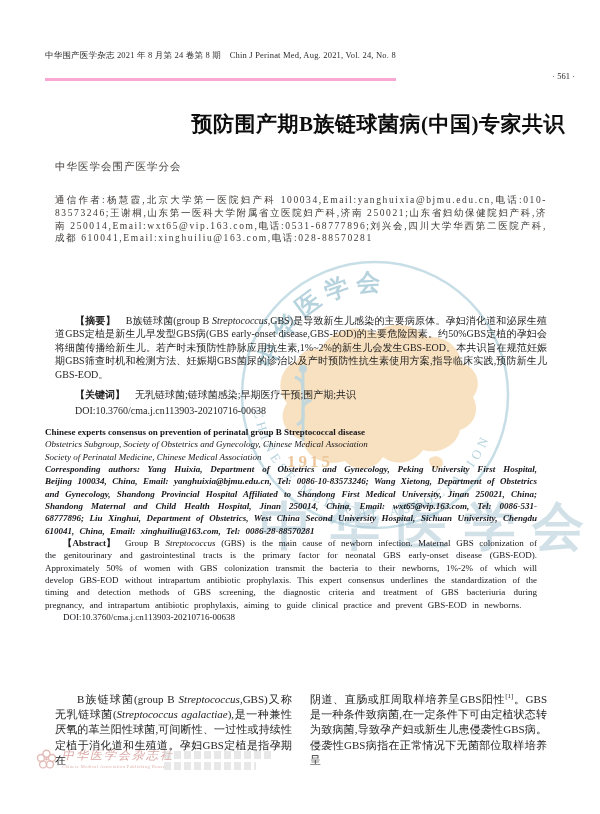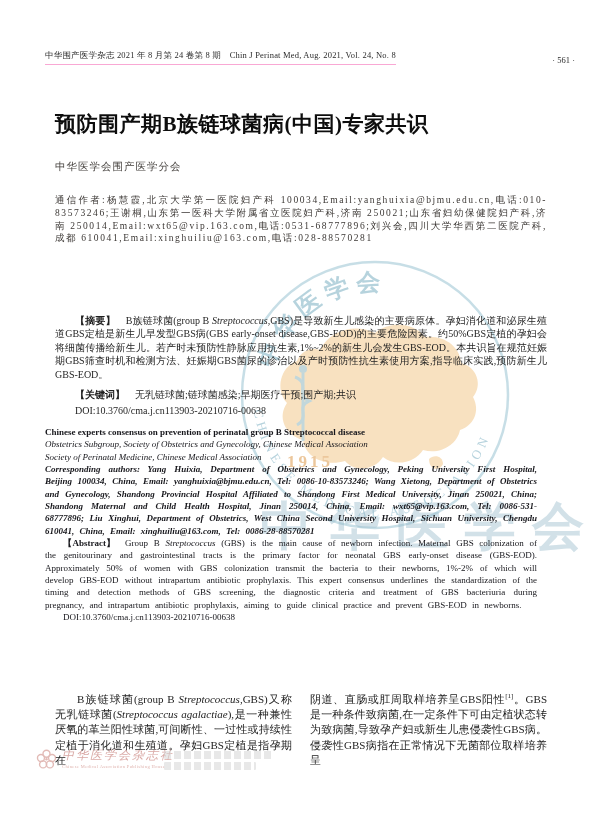--- a/index.html
+++ b/index.html
@@ -26,21 +26,21 @@
   }
   .faint-gray{position:absolute;left:164px;top:751px;width:108px;opacity:0.55;}
   .faint-gray .row{
     height:8px;margin-bottom:3px;border-radius:1px;
     background:repeating-linear-gradient(90deg,#d7d7d7 0 7px,transparent 7px 10px);
     filter:blur(0.4px);
   }
   
   .layer{position:absolute;z-index:1;}
   .header{top:50px;left:45px;right:25px;display:flex;justify-content:space-between;align-items:flex-end;font-size:8.5px;color:#2b2b2b;}
-  .journal-line{border-bottom:1px solid #f9a8d4;padding-bottom:2px;letter-spacing:0.2px;}
+  .journal-line{border-bottom:3px solid #f9a8d4;padding-bottom:16px;letter-spacing:0.2px;}
   .page-no{padding-left:8px;}
   .section-label{top:75px;right:38px;font-size:16.5px;font-weight:bold;letter-spacing:3px;color:#3f3a35;}
   .title{top:110px;left:55px;width:510px;font-size:21px;font-weight:bold;color:#0d0d0d;letter-spacing:0.5px;}
   .authors{top:159px;left:55px;font-size:10.5px;color:#45413e;line-height:15.5px;letter-spacing:1px;}
   .correspond{
     top:194px;left:55px;width:492px;font-size:9.5px;line-height:12.8px;
     color:#3b3734;text-align:justify;letter-spacing:1.6px;
   }
   .cn-abs-block{top:314px;left:55px;width:492px;font-size:10px;line-height:13.4px;color:#1f1f1f;}
   .cn-abs-block p{margin:0;text-indent:2em;text-align:justify;}
@@ -112,21 +112,21 @@
     <div class="row"></div>
     <div class="row" style="width:92px;"></div>
   </div>
 
   <div class="layer header">
     <span class="journal-line">中华围产医学杂志 2021 年 8 月第 24 卷第 8 期　Chin J Perinat Med, Aug. 2021, Vol. 24, No. 8</span>
     <span class="page-no">· 561 ·</span>
   </div>
 
 
-  <h1 class="layer title" style="margin:0;">预防围产期B族链球菌病(中国)专家共识</h1>
+  <h1 class="layer title" style="margin:0;text-align:right;">预防围产期B族链球菌病(中国)专家共识</h1>
 
   <div class="layer authors">
     <div>中华医学会围产医学分会</div>
   </div>
 
   <div class="layer correspond">通信作者:杨慧霞,北京大学第一医院妇产科 100034,Email:yanghuixia@bjmu.edu.cn,电话:010-83573246;王谢桐,山东第一医科大学附属省立医院妇产科,济南 250021;山东省妇幼保健院妇产科,济南 250014,Email:wxt65@vip.163.com,电话:0531-68777896;刘兴会,四川大学华西第二医院产科,成都 610041,Email:xinghuiliu@163.com,电话:028-88570281</div>
 
   <div class="layer cn-abs-block">
     <p><span class="b">【摘要】　</span><span>B族链球菌(group B </span><span class="i">Streptococcus</span><span>,GBS)是导致新生儿感染的主要病原体。孕妇消化道和泌尿生殖道GBS定植是新生儿早发型GBS病(GBS early-onset disease,GBS-EOD)的主要危险因素。约50%GBS定植的孕妇会将细菌传播给新生儿。若产时未预防性静脉应用抗生素,1%~2%的新生儿会发生GBS-EOD。本共识旨在规范妊娠期GBS筛查时机和检测方法、妊娠期GBS菌尿的诊治以及产时预防性抗生素使用方案,指导临床实践,预防新生儿GBS-EOD。</span></p>
     <p class="kw"><span class="b">【关键词】　</span><span>无乳链球菌;链球菌感染;早期医疗干预;围产期;共识</span></p>

